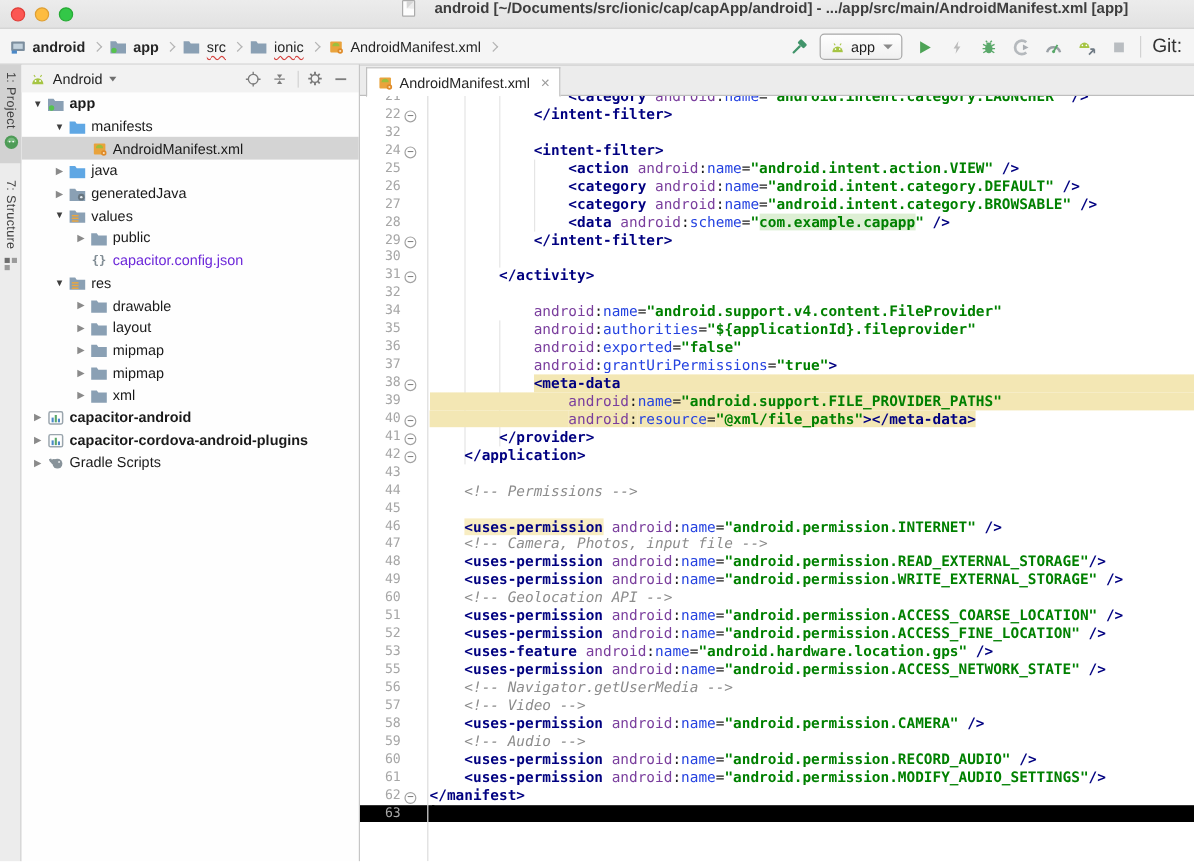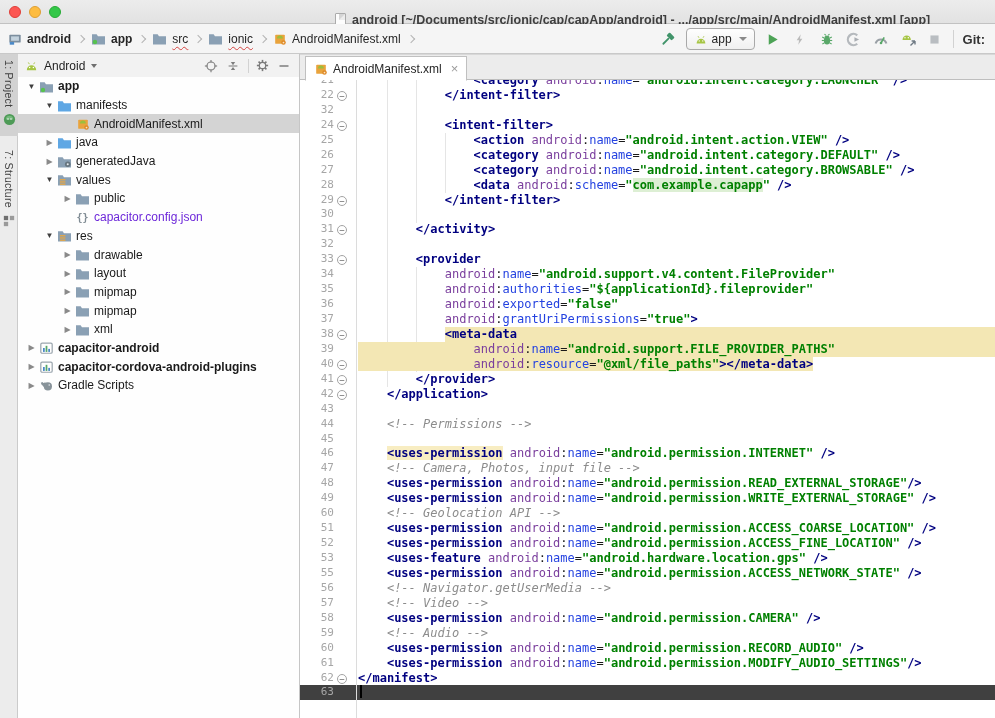--- a/index.html
+++ b/index.html
@@ -7,21 +7,21 @@
               font-family:"Liberation Sans", sans-serif; }
   #root { position:relative; width:995px; height:718px; background:#fff; overflow:hidden; }
 
   
   .titlebar { position:absolute; left:0; top:0; width:995px; height:24px;
               background:linear-gradient(#ECECEC,#E2E2E2); border-bottom:1px solid #C2C2C2; }
   .tl { position:absolute; top:6px; width:12px; height:12px; border-radius:50%; }
   .tl.red   { left:9px;  background:#FC5753; border:1px solid #DF3E38; }
   .tl.yel   { left:29px; background:#FDBC40; border:1px solid #DE9F34; }
   .tl.grn   { left:49px; background:#33C748; border:1px solid #27AA35; }
-  .title-wrap { position:absolute; left:335px; top:0; height:40px; display:flex; align-items:center; gap:6px; }
+  .title-wrap { position:absolute; left:335px; top:0; height:40px; display:flex; align-items:flex-start; gap:16px; }
   .doc-ic { width:11px; height:14px; background:#FDFDFD; border:1px solid #ABABAB; border-radius:1px; position:relative; }
   .doc-ic::after { content:""; position:absolute; right:0; top:0; border:3px solid; border-color:#D5D5D5 #ECECEC #ECECEC #D5D5D5; }
   .title-text { font-size:12.5px; font-weight:bold; color:#3E3E3E; white-space:nowrap; }
 
   
   .navbar { position:absolute; left:0; top:24px; width:995px; height:30px; background:#F5F5F5;
             border-bottom:1px solid #C9C9C9; display:flex; align-items:center; }
   .crumbs { display:flex; align-items:center; padding-left:8px; gap:4px; }
   .crumb { display:flex; align-items:center; gap:5px; font-size:12px; color:#262626; cursor:default; }
   .crumb.b { font-weight:bold; }
@@ -30,21 +30,21 @@
   .chev { width:6px; height:6px; border-top:1.5px solid #B4B4B4; border-right:1.5px solid #B4B4B4;
           transform:rotate(45deg); margin:0 3px; }
   .toolbar { position:absolute; right:10px; top:24px; height:30px; display:flex; align-items:center; gap:9px; }
   .tbi { width:18px; height:18px; display:flex; align-items:center; justify-content:center; }
   .chip { display:flex; align-items:center; gap:4px; border:1px solid #A9A9A9; border-radius:4px;
           background:linear-gradient(#FEFEFE,#F0F0F0); height:22px; padding:0 7px; }
   .chip-label { font-size:12px; color:#1F1F1F; }
   .chip-arrow { width:0; height:0; border-left:4px solid transparent; border-right:4px solid transparent;
                 border-top:4px solid #8A8A8A; margin-left:3px; }
   .tb-sep { width:1px; height:18px; background:#D2D2D2; }
-  .git-label { font-size:13px; font-weight:bold; color:#333; }
+  .git-label { font-size:16px; font-weight:normal; color:#333; }
 
   
   .stripe { position:absolute; left:0; top:54px; bottom:0; width:18px; background:#ECECEC; border-right:1px solid #CBCBCB; }
   .stripe-item { display:flex; flex-direction:column; align-items:center; padding:6px 0; width:18px; }
   .stripe-item.active { background:#D2D2D2; }
   .stripe-label { writing-mode:vertical-rl; font-size:10.5px; color:#3F3F3F; letter-spacing:.3px; white-space:nowrap; }
   .stripe-ic { margin-top:5px; }
 
   
   .panel { position:absolute; left:18px; top:54px; width:281px; bottom:0; background:#FEFEFE; }
@@ -91,21 +91,21 @@
   .sg.n { color:#2442E0; }
   .sg.e { color:#1A1A1A; }
   .sg.v { color:#008000; font-weight:bold; }
   .sg.c { color:#8C8C8C; font-style:italic; }
   .sg.w { color:#000; }
   .sg.hl { background:#F8EDC2; }
   .sg.vh { background:#DDEFD4; }
   .selwrap .sg { background:#F3E7B4; }
   .sel-full { background:linear-gradient(to right, transparent 58px, #F3E7B4 58px); }
   .sel-rest { background:linear-gradient(to right, transparent calc(58px + 12ch), #F3E7B4 calc(58px + 12ch)); }
-  .caret-line { background:#404040; }
+  .caret-line { background:#000000; }
   .caret { display:inline-block; width:2px; height:13px; background:#000; vertical-align:-2px; margin-left:2px; }
 </style>
 </head>
 <body>
 
 <div id="root">
 
   <div class="titlebar">
     <div class="tl red"></div>
     <div class="tl yel"></div>
@@ -516,21 +516,20 @@
           <div class="cl"><span class="ln">32</span><span class="fold"></span><span class="cw"></span></div>
           <div class="cl"><span class="ln">24</span><span class="fold"><span class="fold-i">−</span></span><span class="cw"><span class="sg w">            </span><span class="sg t">&lt;intent-filter&gt;</span></span></div>
           <div class="cl"><span class="ln">25</span><span class="fold"></span><span class="cw"><span class="sg w">                </span><span class="sg t">&lt;action</span><span class="sg w"> </span><span class="sg a">android</span><span class="sg e">:</span><span class="sg n">name</span><span class="sg e">=</span><span class="sg v">"android.intent.action.VIEW"</span><span class="sg w"> </span><span class="sg t">/&gt;</span></span></div>
           <div class="cl"><span class="ln">26</span><span class="fold"></span><span class="cw"><span class="sg w">                </span><span class="sg t">&lt;category</span><span class="sg w"> </span><span class="sg a">android</span><span class="sg e">:</span><span class="sg n">name</span><span class="sg e">=</span><span class="sg v">"android.intent.category.DEFAULT"</span><span class="sg w"> </span><span class="sg t">/&gt;</span></span></div>
           <div class="cl"><span class="ln">27</span><span class="fold"></span><span class="cw"><span class="sg w">                </span><span class="sg t">&lt;category</span><span class="sg w"> </span><span class="sg a">android</span><span class="sg e">:</span><span class="sg n">name</span><span class="sg e">=</span><span class="sg v">"android.intent.category.BROWSABLE"</span><span class="sg w"> </span><span class="sg t">/&gt;</span></span></div>
           <div class="cl"><span class="ln">28</span><span class="fold"></span><span class="cw"><span class="sg w">                </span><span class="sg t">&lt;data</span><span class="sg w"> </span><span class="sg a">android</span><span class="sg e">:</span><span class="sg n">scheme</span><span class="sg e">=</span><span class="sg v">"</span><span class="sg v vh">com.example.capapp</span><span class="sg v">"</span><span class="sg w"> </span><span class="sg t">/&gt;</span></span></div>
           <div class="cl"><span class="ln">29</span><span class="fold"><span class="fold-i">−</span></span><span class="cw"><span class="sg w">            </span><span class="sg t">&lt;/intent-filter&gt;</span></span></div>
           <div class="cl"><span class="ln">30</span><span class="fold"></span><span class="cw"></span></div>
           <div class="cl"><span class="ln">31</span><span class="fold"><span class="fold-i">−</span></span><span class="cw"><span class="sg w">        </span><span class="sg t">&lt;/activity&gt;</span></span></div>
           <div class="cl"><span class="ln">32</span><span class="fold"></span><span class="cw"></span></div>
-          <div class="cl"><span class="ln">33</span><span class="fold"><span class="fold-i">−</span></span><span class="cw"><span class="sg w">        </span><span class="sg t">&lt;provider</span></span></div>
           <div class="cl"><span class="ln">34</span><span class="fold"></span><span class="cw"><span class="sg w">            </span><span class="sg a">android</span><span class="sg e">:</span><span class="sg n">name</span><span class="sg e">=</span><span class="sg v">"android.support.v4.content.FileProvider"</span></span></div>
           <div class="cl"><span class="ln">35</span><span class="fold"></span><span class="cw"><span class="sg w">            </span><span class="sg a">android</span><span class="sg e">:</span><span class="sg n">authorities</span><span class="sg e">=</span><span class="sg v">"${applicationId}.fileprovider"</span></span></div>
           <div class="cl"><span class="ln">36</span><span class="fold"></span><span class="cw"><span class="sg w">            </span><span class="sg a">android</span><span class="sg e">:</span><span class="sg n">exported</span><span class="sg e">=</span><span class="sg v">"false"</span></span></div>
           <div class="cl"><span class="ln">37</span><span class="fold"></span><span class="cw"><span class="sg w">            </span><span class="sg a">android</span><span class="sg e">:</span><span class="sg n">grantUriPermissions</span><span class="sg e">=</span><span class="sg v">"true"</span><span class="sg t">&gt;</span></span></div>
           <div class="cl sel-rest"><span class="ln">38</span><span class="fold"><span class="fold-i">−</span></span><span class="cw"><span class="sg w">            </span><span class="sg t">&lt;meta-data</span></span></div>
           <div class="cl sel-full"><span class="ln">39</span><span class="fold"></span><span class="cw"><span class="sg w">                </span><span class="sg a">android</span><span class="sg e">:</span><span class="sg n">name</span><span class="sg e">=</span><span class="sg v">"android.support.FILE_PROVIDER_PATHS"</span></span></div>
           <div class="cl"><span class="ln">40</span><span class="fold"><span class="fold-i">−</span></span><span class="cw selwrap"><span class="sg w">                </span><span class="sg a">android</span><span class="sg e">:</span><span class="sg n">resource</span><span class="sg e">=</span><span class="sg v">"@xml/file_paths"</span><span class="sg t">&gt;&lt;/meta-data&gt;</span></span></div>
           <div class="cl"><span class="ln">41</span><span class="fold"><span class="fold-i">−</span></span><span class="cw"><span class="sg w">        </span><span class="sg t">&lt;/provider&gt;</span></span></div>
           <div class="cl"><span class="ln">42</span><span class="fold"><span class="fold-i">−</span></span><span class="cw"><span class="sg w">    </span><span class="sg t">&lt;/application&gt;</span></span></div>
           <div class="cl"><span class="ln">43</span><span class="fold"></span><span class="cw"></span></div>

